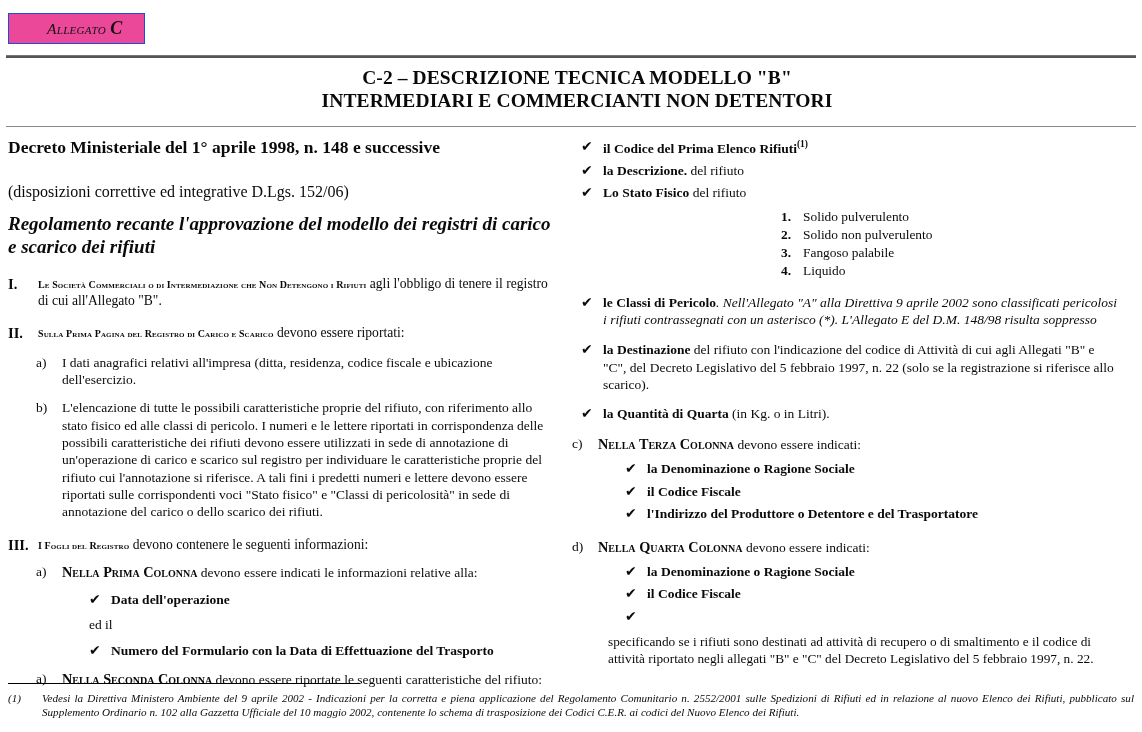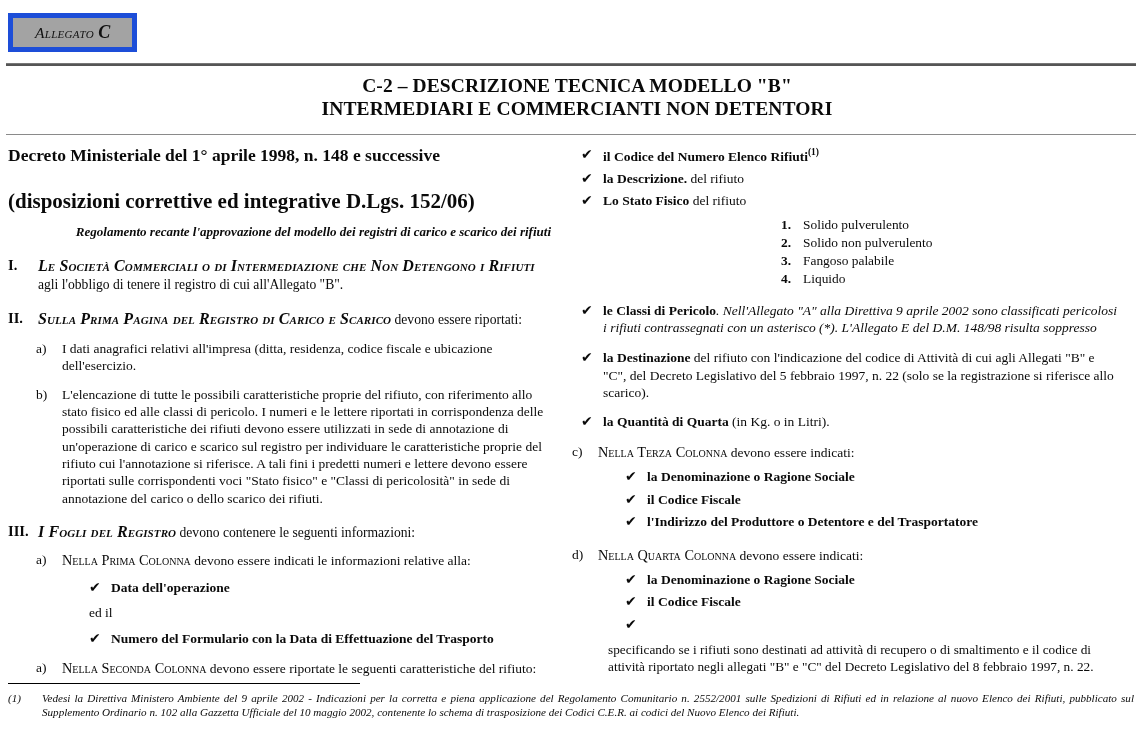--- a/index.html
+++ b/index.html
@@ -13,23 +13,23 @@
     color: #0a0a0a;
     position: relative;
     overflow: hidden;
   }
   .page { width: 1142px; height: 732px; position: relative; padding: 0; }
 
   
   .allegato-wrap { padding: 13px 0 0 8px; }
   .allegato-box {
     display: inline-block;
-    border: 5px solid #1d4ed8;
-    padding: 4px 22px 4px 22px;
-    background: #a3a3a3;
+    border: 1px solid #1d4ed8;
+    padding: 4px 22px 4px 38px;
+    background: #ec4899;
   }
   .allegato-box .lbl {
     font-family: "Liberation Serif", serif;
     font-style: italic;
     font-variant: small-caps;
     font-size: 15.5px;
     letter-spacing: .3px;
     color: #111;
   }
   .allegato-box .lbl .big {
@@ -73,55 +73,53 @@
   .col-right { width: 561px; padding-left: 6px; }
 
   
   .lead {
     font-weight: bold;
     font-size: 17.5px;
     line-height: 1.26;
     margin: 0 0 2px 0;
   }
   .lead .sub {
-    font-size: 21px;
-    font-weight: bold;
+    font-size: 16px;
+    font-weight: normal;
   }
   .lead-italic {
     font-style: italic;
     font-weight: bold;
-    font-size: 13px;
+    font-size: 19px;
     line-height: 1.23;
     margin: 10px 0 16px 0;
-    text-align: right;
   }
 
   .roman-item {
     display: flex;
     margin-top: 15px;
     font-size: 13.6px;
     line-height: 1.27;
   }
   .roman-num {
     font-weight: bold;
     font-size: 14.6px;
     width: 30px;
     flex: 0 0 30px;
   }
   .roman-body { flex: 1; }
   .sc {
     font-variant: small-caps;
     font-weight: bold;
-    font-size: 16px;
+    font-size: 10px;
     letter-spacing: .1px;
-    font-style: italic;
   }
   .sc-sm {
     font-variant: small-caps;
-    font-weight: normal;
+    font-weight: bold;
     font-size: 14.3px;
   }
 
   .alpha-item {
     display: flex;
     margin-top: 11px;
     font-size: 13.5px;
     line-height: 1.285;
   }
   .alpha-item.tight { margin-top: 9px; }
@@ -280,21 +278,21 @@
           <div class="alpha-body"><span class="sc-sm">Nella Seconda Colonna</span><span> devono essere riportate le seguenti caratteristiche del rifiuto:</span></div>
         </div>
       </div>
 
     </div>
 
     <div class="col-right">
 
       <div class="check-item check-right-l1 snug" style="margin-top:2px">
         <span class="check-mark">✔</span>
-        <span class="check-text"><b>il Codice del Numero Elenco Rifiuti</b><span class="sup">(1)</span></span>
+        <span class="check-text"><b>il Codice del Prima Elenco Rifiuti</b><span class="sup">(1)</span></span>
       </div>
 
       <div class="check-item check-right-l1 snug">
         <span class="check-mark">✔</span>
         <span class="check-text"><b>la Descrizione.</b><span> del rifiuto</span></span>
       </div>
 
       <div class="check-item check-right-l1 snug">
         <span class="check-mark">✔</span>
         <span class="check-text"><b>Lo Stato Fisico</b><span> del rifiuto</span></span>
@@ -360,21 +358,21 @@
         <span class="check-text"><b>la Denominazione o Ragione Sociale</b></span>
       </div>
       <div class="check-item check-right-l2 snug">
         <span class="check-mark">✔</span>
         <span class="check-text"><b>il Codice Fiscale</b></span>
       </div>
       <div class="check-item check-right-l2 snug">
         <span class="check-mark">✔</span>
       </div>
 
-      <div class="tail-para">specificando se i rifiuti sono destinati ad attività di recupero o di smaltimento e il codice di attività riportato negli allegati "B" e "C" del Decreto Legislativo del 8 febbraio 1997, n. 22.</div>
+      <div class="tail-para">specificando se i rifiuti sono destinati ad attività di recupero o di smaltimento e il codice di attività riportato negli allegati "B" e "C" del Decreto Legislativo del 5 febbraio 1997, n. 22.</div>
 
     </div>
   </div>
 
   <div class="footnote-rule"></div>
   <div class="footnote">
     <div class="fn-mark">(1)</div>
     <div class="fn-body">Vedesi la Direttiva Ministero Ambiente del 9 aprile 2002 - Indicazioni per la corretta e piena applicazione del Regolamento Comunitario n. 2552/2001 sulle Spedizioni di Rifiuti ed in relazione al nuovo Elenco dei Rifiuti, pubblicato sul Supplemento Ordinario n. 102 alla Gazzetta Ufficiale del 10 maggio 2002, contenente lo schema di trasposizione dei Codici C.E.R. ai codici del Nuovo Elenco dei Rifiuti.</div>
   </div>
 

